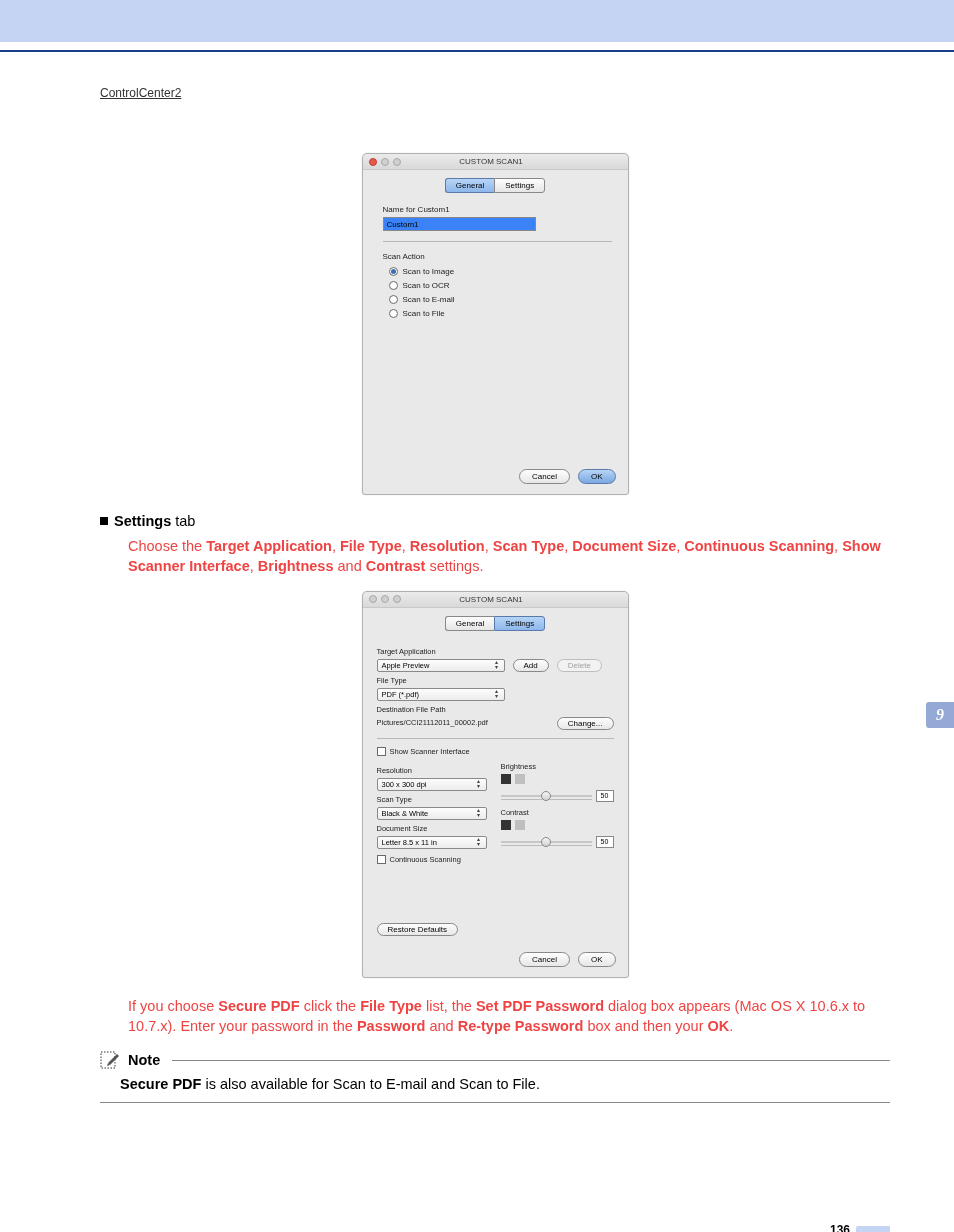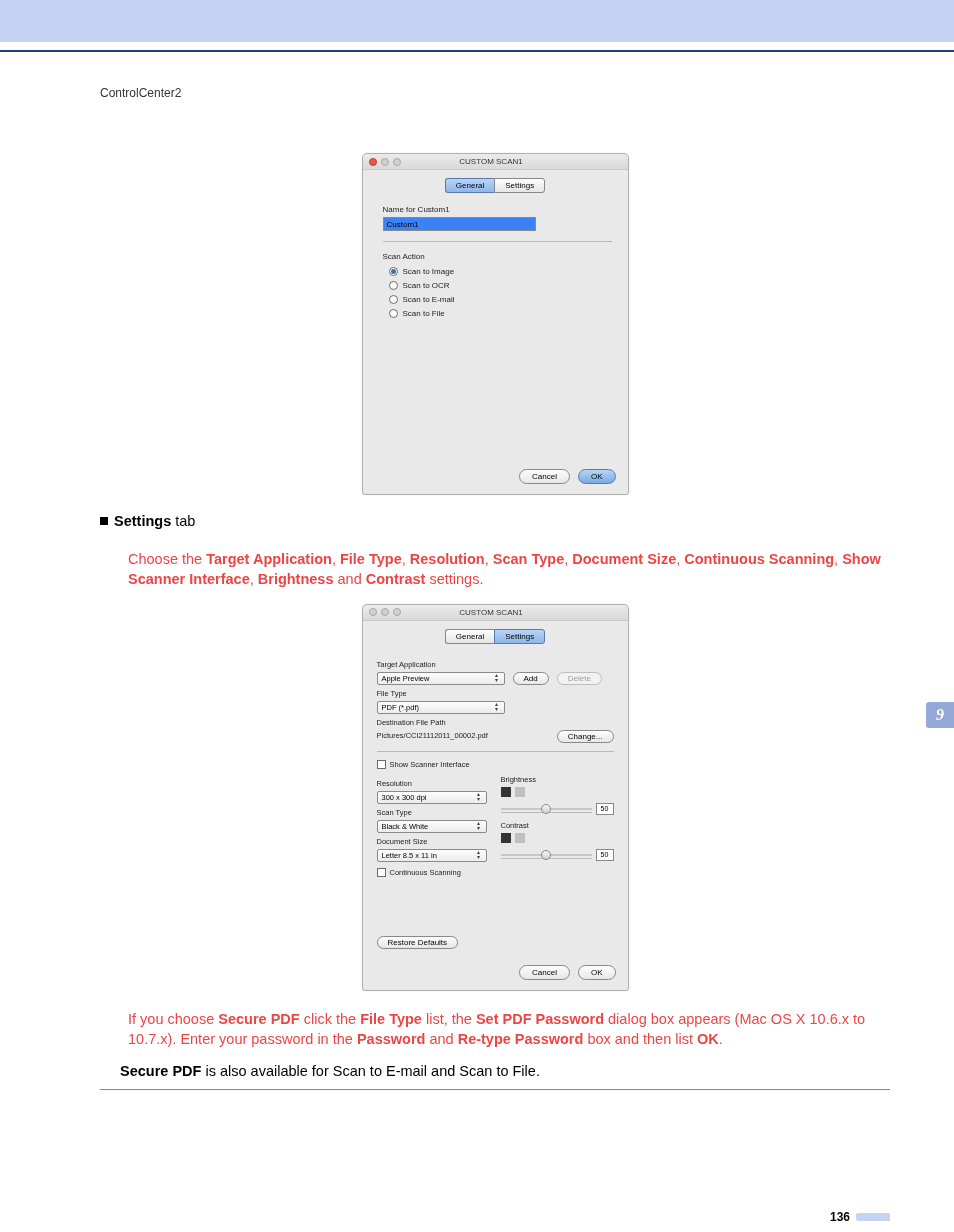--- a/index.html
+++ b/index.html
@@ -1,20 +1,20 @@
 <!DOCTYPE html>
 <html><head>
 <meta charset="utf-8">
 <style>
   * { box-sizing: border-box; margin: 0; padding: 0; }
   body { font-family: Arial, Helvetica, sans-serif; background: #fff; width: 954px; }
   .topbar { height: 42px; background: #c5d4f2; width: 100%; }
   .topline { height: 2px; background: #1a3f8a; margin-top: 8px; }
   .page { padding: 34px 64px 0 100px; position: relative; }
-  .header-text { font-size: 12px; color: #333; margin-bottom: 53px; }
+  .header-text { font-size: 12px; color: #333; margin-bottom: 53px; text-decoration: underline; }
   .dialog-wrap { display: flex; justify-content: center; margin-bottom: 18px; }
 
   
   .mac-dialog { width: 267px; background: #e9e9e9; border: 1px solid #b0b0b0; border-radius: 5px 5px 3px 3px; font-family: "Lucida Grande", Arial, sans-serif; box-shadow: 0 0 2px rgba(0,0,0,0.1); }
   .mac-titlebar { height: 16px; background: linear-gradient(#ebebeb,#d9d9d9); border-radius: 5px 5px 0 0; border-bottom: 1px solid #c8c8c8; display:flex; align-items:center; padding:0 6px; position:relative; }
   .mac-titlebar .lights { display:flex; gap:4px; }
   .mac-titlebar .light { width:8px; height:8px; border-radius:50%; }
   .light.red { background:#e8594b; border:1px solid #bf3d30; }
   .light.gray1,.light.gray2 { background:#d0d0d0; border:1px solid #a8a8a8; }
   .mac-title { position:absolute; left:0; right:8px; text-align:center; font-size:8px; color:#333; pointer-events:none; }
@@ -51,21 +51,21 @@
   .slider-icon.light { background:#bfbfbf; }
   .slider-track { flex:1; height:8px; position:relative; border-bottom:1px solid #bbb; }
   .slider-track::before { content:""; position:absolute; left:0; right:0; top:3px; height:2px; background:#c7c7c7; }
   .slider-thumb { position:absolute; top:-1px; width:10px; height:10px; border-radius:50%; background:linear-gradient(#f5f5f5,#d0d0d0); border:1px solid #888; transform:translateX(-50%); }
   .slider-val { width:18px; height:12px; border:1px solid #888; background:#fff; font-size:7px; display:flex; align-items:center; justify-content:center; }
   .settings-grid { display:flex; gap:14px; }
   .settings-grid .left { width:110px; }
   .settings-grid .right { flex:1; padding-top:0; }
 
   
-  .bullet-row { display:flex; align-items:center; gap:6px; margin:6px 0 20px; }
+  .bullet-row { display:flex; align-items:center; gap:6px; margin:6px 0 7px; }
   .sq { width:8px; height:8px; background:#000; flex-shrink:0; }
   .body-text { font-size: 14.5px; color:#ef4444; line-height:1.4; margin-left:28px; margin-bottom:14px; }
   .note-box { margin-top:10px; }
   .note-head { display:flex; align-items:center; gap:6px; }
   .note-icon { display:inline-flex; }
   .note-title { font-size:14.5px; font-weight:bold; }
   .note-line { flex:1; height:1px; background:#888; margin-left:6px; }
   .note-body { font-size:14.5px; color:#000; margin:6px 0 10px 20px; }
   .note-under { height:1px; background:#888; }
 
@@ -233,24 +233,35 @@
         <div class="s-btn" style="display:inline-block;">Restore Defaults</div>
       </div>
       <div class="mac-button-row">
         <div class="mac-btn">Cancel</div>
         <div class="mac-btn">OK</div>
       </div>
     </div>
   </div>
 
   <div class="body-text" style="margin-top:16px;">
-    <span>If you choose </span><b>Secure PDF</b><span> click the </span><b>File Type</b><span> list, the </span><b>Set PDF Password</b><span> dialog box appears (Mac OS X 10.6.x to 10.7.x). Enter your password in the </span><b>Password</b><span> and </span><b>Re-type Password</b><span> box and then list </span><b>OK</b><span>.</span>
+    <span>If you choose </span><b>Secure PDF</b><span> click the </span><b>File Type</b><span> list, the </span><b>Set PDF Password</b><span> dialog box appears (Mac OS X 10.6.x to 10.7.x). Enter your password in the </span><b>Password</b><span> and </span><b>Re-type Password</b><span> box and then your </span><b>OK</b><span>.</span>
   </div>
 
   <div class="note-box">
+    <div class="note-head">
+      <span class="note-icon">
+        <svg width="22" height="20" viewBox="0 0 22 20">
+            <rect x="1" y="2" width="14" height="16" fill="none" stroke="#333" stroke-dasharray="1.5,1.5"></rect>
+            <path d="M8 13 L17 4 L19 6 L10 15 Z" fill="#555"></path>
+            <path d="M7 16 L8 13 L10 15 Z" fill="#555"></path>
+          </svg>
+      </span>
+      <span class="note-title">Note</span>
+      <span class="note-line"></span>
+    </div>
     <div class="note-body"><b>Secure PDF</b><span> is also available for Scan to E-mail and Scan to File.</span></div>
     <div class="note-under"></div>
   </div>
 
   <div class="page-num-row">
     <span class="page-num">136</span>
     <span class="page-bar"></span>
   </div>
 </div>
 

